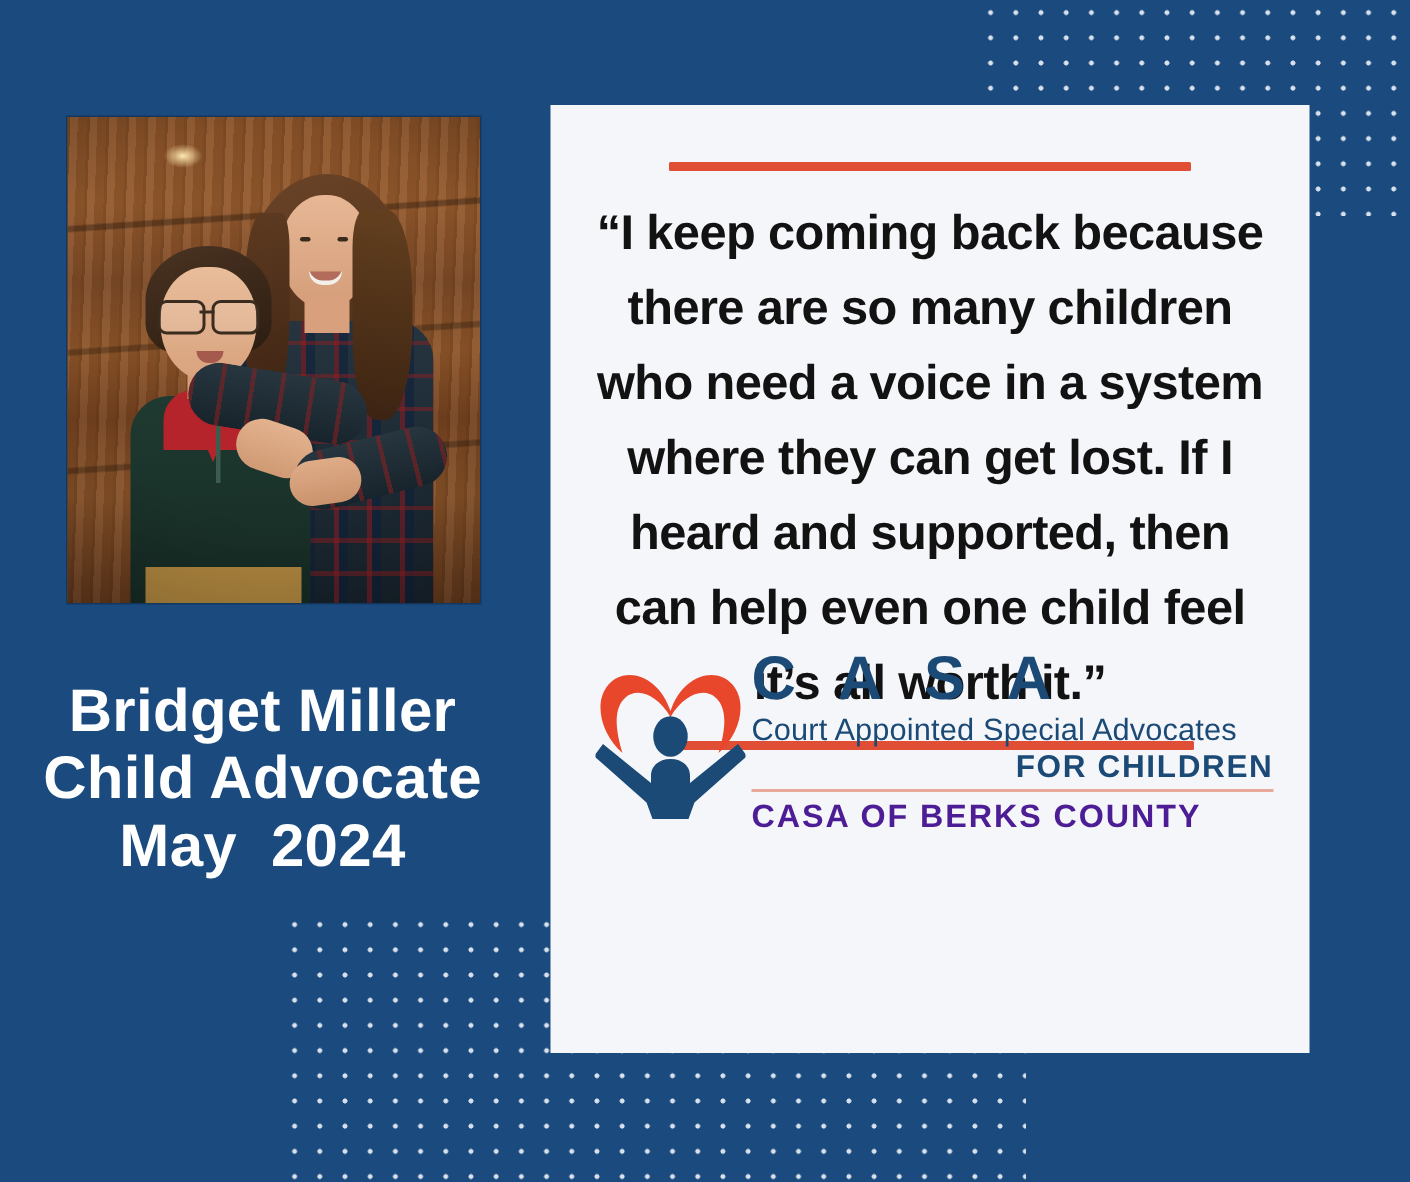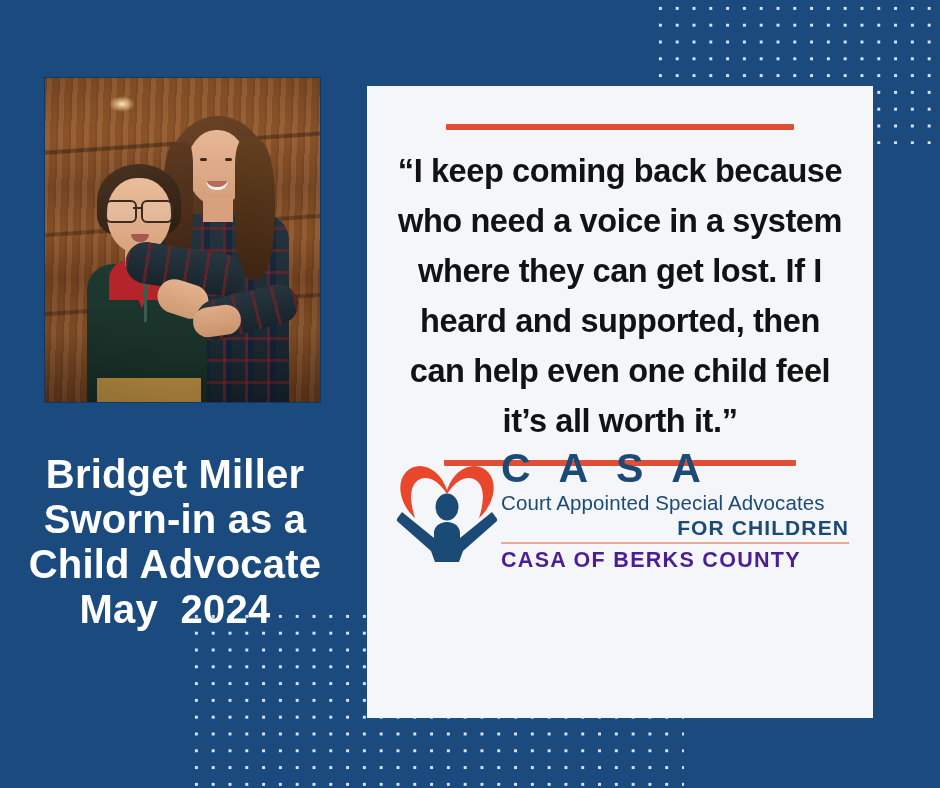--- a/index.html
+++ b/index.html
@@ -100,21 +100,21 @@
   
   #caption{
     position:absolute;left:10px;top:452px;width:330px;
     text-align:center;color:#ffffff;
     font-size:40px;line-height:45px;font-weight:600;letter-spacing:.2px;
   }
   #caption div{white-space:pre;}
 
   
   #quote-card{
-    position:absolute;left:367px;top:86px;width:506px;height:632px;
+    position:absolute;left:367px;top:70px;width:506px;height:632px;
     background:#f5f6fa;
   }
   .rule{height:6px;background:#e04e35;border-radius:1px;margin:0 auto;}
   #rule-top{width:348px;margin-top:38px;}
   #rule-bottom{width:352px;margin-top:14px;}
   #quote-text{
     margin:16px 18px 0;text-align:center;color:#121212;
     font-size:32.5px;line-height:50px;font-weight:700;letter-spacing:-.4px;
   }
 
@@ -168,31 +168,31 @@
     <div class="w-arm"></div>
     <div class="w-hand"></div>
     <div class="w-arm2"></div>
     <div class="w-hand2"></div>
 
     <div class="ph-vig"></div>
   </div>
 
   <div id="caption">
     <div>Bridget Miller</div>
-    <div>Sworn-in as a</div>
     <div>Child Advocate</div>
     <div>May  2024</div>
   </div>
 
   <div id="quote-card">
 
     <div class="rule" id="rule-top"></div>
 
     <div id="quote-text">
       <div>“I keep coming back because</div>
+      <div>there are so many children</div>
       <div>who need a voice in a system</div>
       <div>where they can get lost. If I</div>
       <div>heard and supported, then</div>
       <div>can help even one child feel</div>
       <div>it’s all worth it.”</div>
     </div>
 
     <div class="rule" id="rule-bottom"></div>
 
     <div id="casa-logo">

